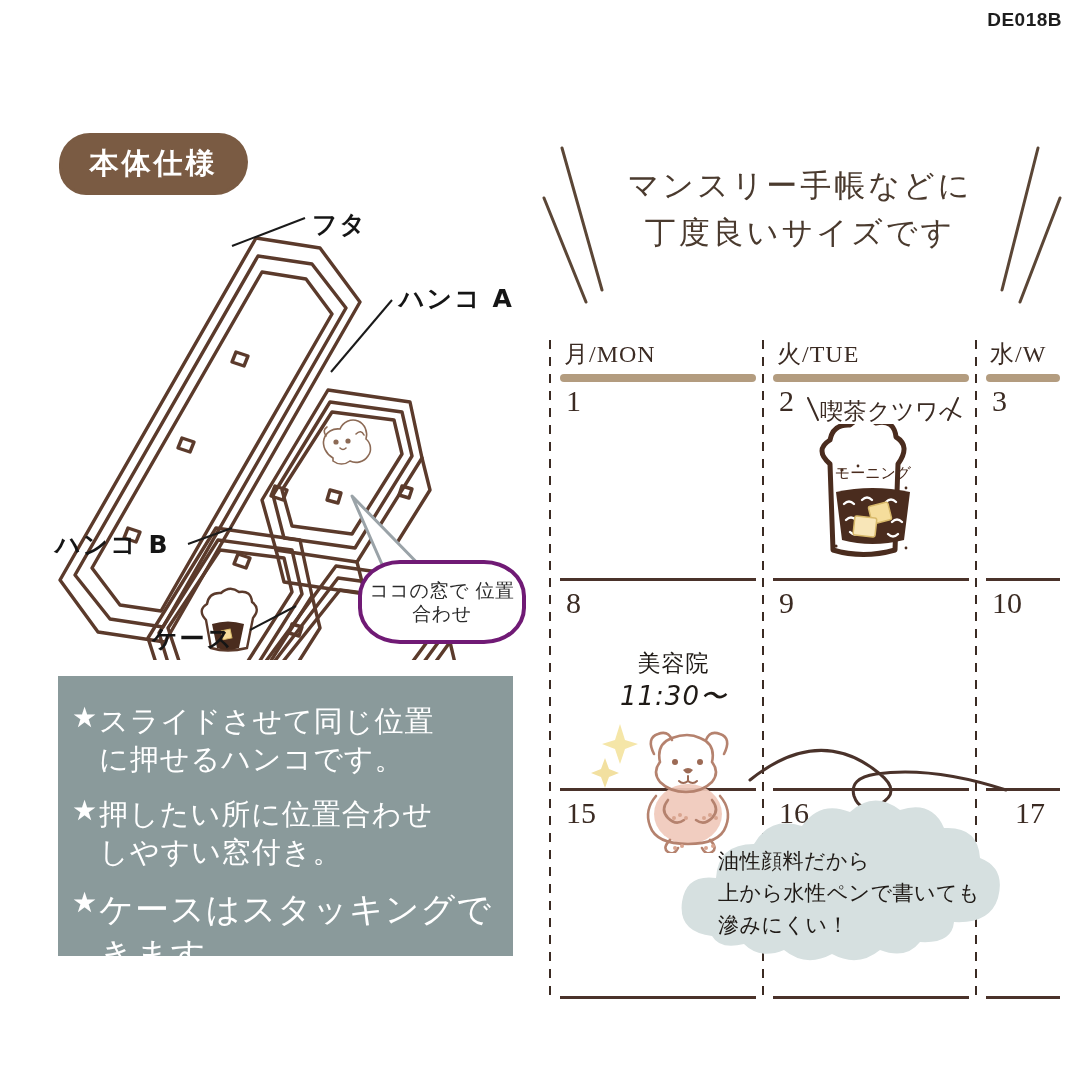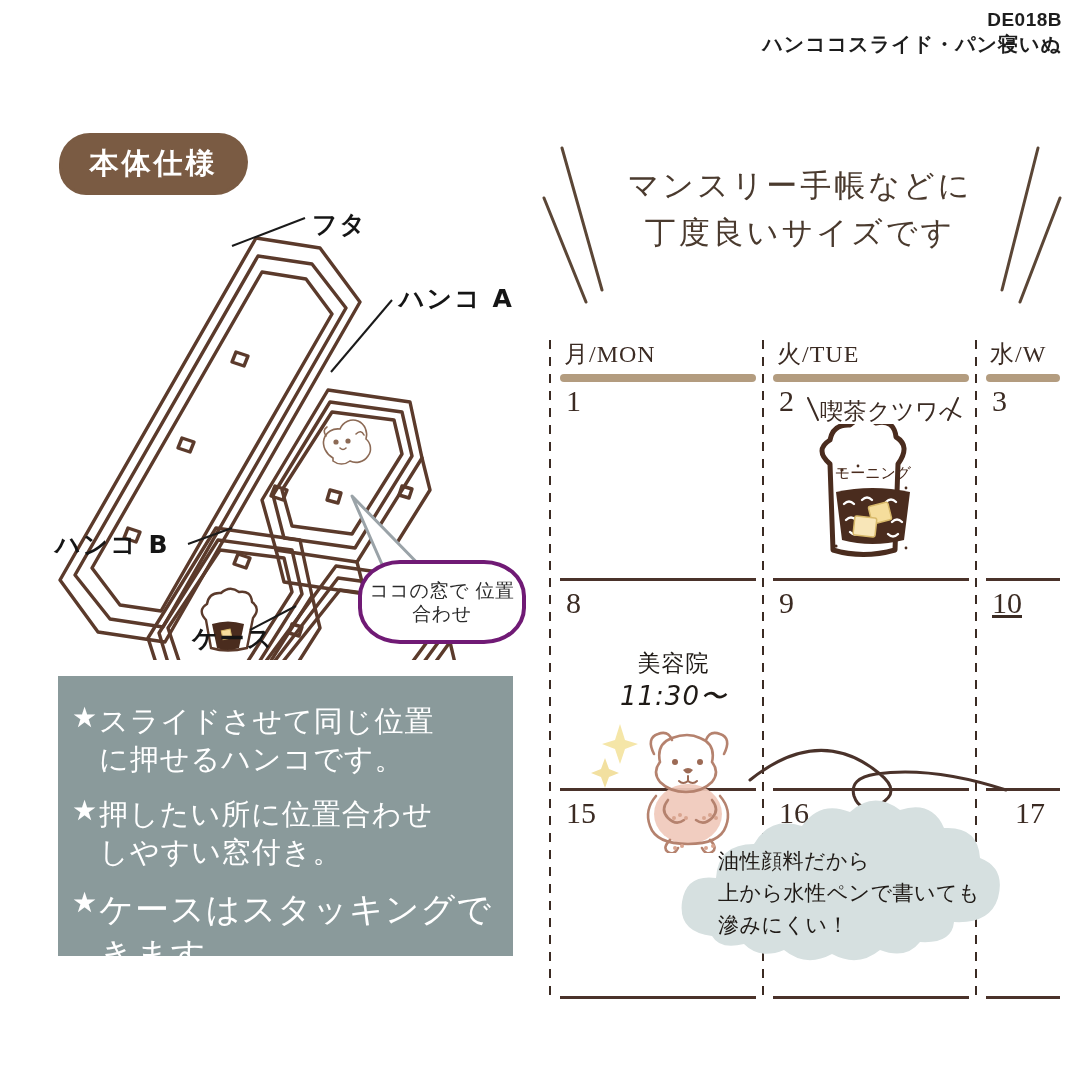--- a/index.html
+++ b/index.html
@@ -43,21 +43,21 @@
 
   .diaglabel{
     position:absolute;
     font-family:"DejaVu Sans",sans-serif;
     font-size:25px;font-weight:700;color:#151515;letter-spacing:2px;
     white-space:nowrap;
   }
   #lbl-futa{left:312px;top:208px;}
   #lbl-hankoA{left:399px;top:282px;}
   #lbl-hankoB{left:55px;top:528px;}
-  #lbl-case{left:152px;top:622px;margin-left:40px;}
+  #lbl-case{left:152px;top:622px;}
 
   #diagram{position:absolute;left:30px;top:190px;width:500px;height:470px;}
 
   
   #bubble{
     position:absolute;left:358px;top:560px;
     width:160px;height:76px;
     border:4px solid #701a75;border-radius:42px/36px;
     background:#fff;
     display:flex;align-items:center;justify-content:center;
@@ -150,21 +150,20 @@
   }
   .sparkle{position:absolute;}
 </style>
 </head>
 <body>
 
 <div id="page">
 
   <div id="header">
     <div class="code">DE018B</div>
-    <div class="pname">ハンココスライド・パン寝いぬ</div>
   </div>
 
   <div id="badge">
     <span>本体仕様</span>
   </div>
 
   <svg id="diagram" viewBox="0 0 500 470">
     <g fill="none" stroke="#5b3a2b" stroke-width="3.4" stroke-linejoin="round" stroke-linecap="round">
 
       <path d="M30 390 L226 48 L290 58 L330 112 L135 452 L68 442 Z"></path>
@@ -285,21 +284,21 @@
     <div class="daynum" style="left:18px;top:48px;">1</div>
     <div class="daynum" style="left:231px;top:48px;">2</div>
     <div class="daynum" style="left:444px;top:48px;">3</div>
 
     <div class="rowrule" style="left:12px;top:242px;width:196px;"></div>
     <div class="rowrule" style="left:225px;top:242px;width:196px;"></div>
     <div class="rowrule" style="left:438px;top:242px;width:74px;"></div>
 
     <div class="daynum" style="left:18px;top:250px;">8</div>
     <div class="daynum" style="left:231px;top:250px;">9</div>
-    <div class="daynum" style="left:444px;top:250px;text-decoration:underline;">10</div>
+    <div class="daynum" style="left:444px;top:250px;">10</div>
 
     <div class="rowrule" style="left:12px;top:452px;width:196px;"></div>
     <div class="rowrule" style="left:225px;top:452px;width:196px;"></div>
     <div class="rowrule" style="left:438px;top:452px;width:74px;"></div>
 
     <div class="daynum" style="left:18px;top:460px;">15</div>
     <div class="daynum" style="left:231px;top:460px;">16</div>
     <div class="daynum" style="left:467px;top:460px;">17</div>
 
     <div class="rowrule" style="left:12px;top:660px;width:196px;"></div>

